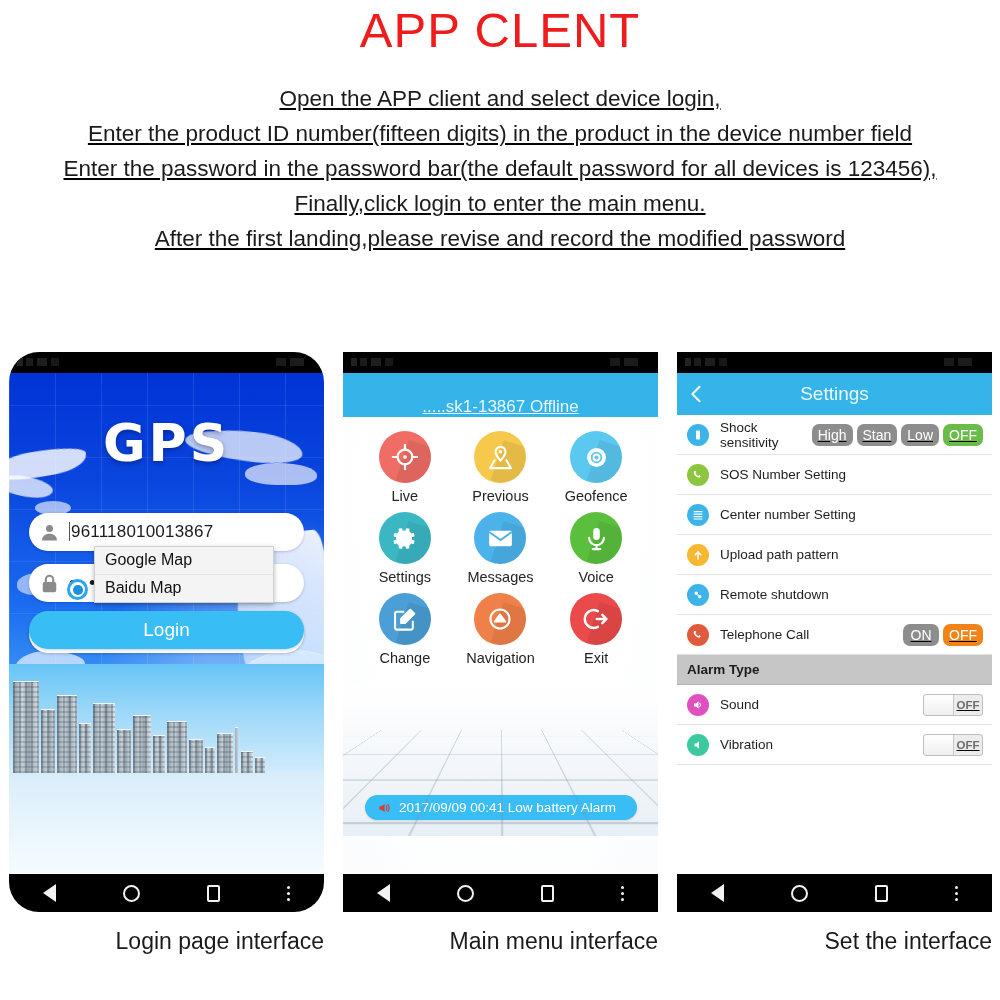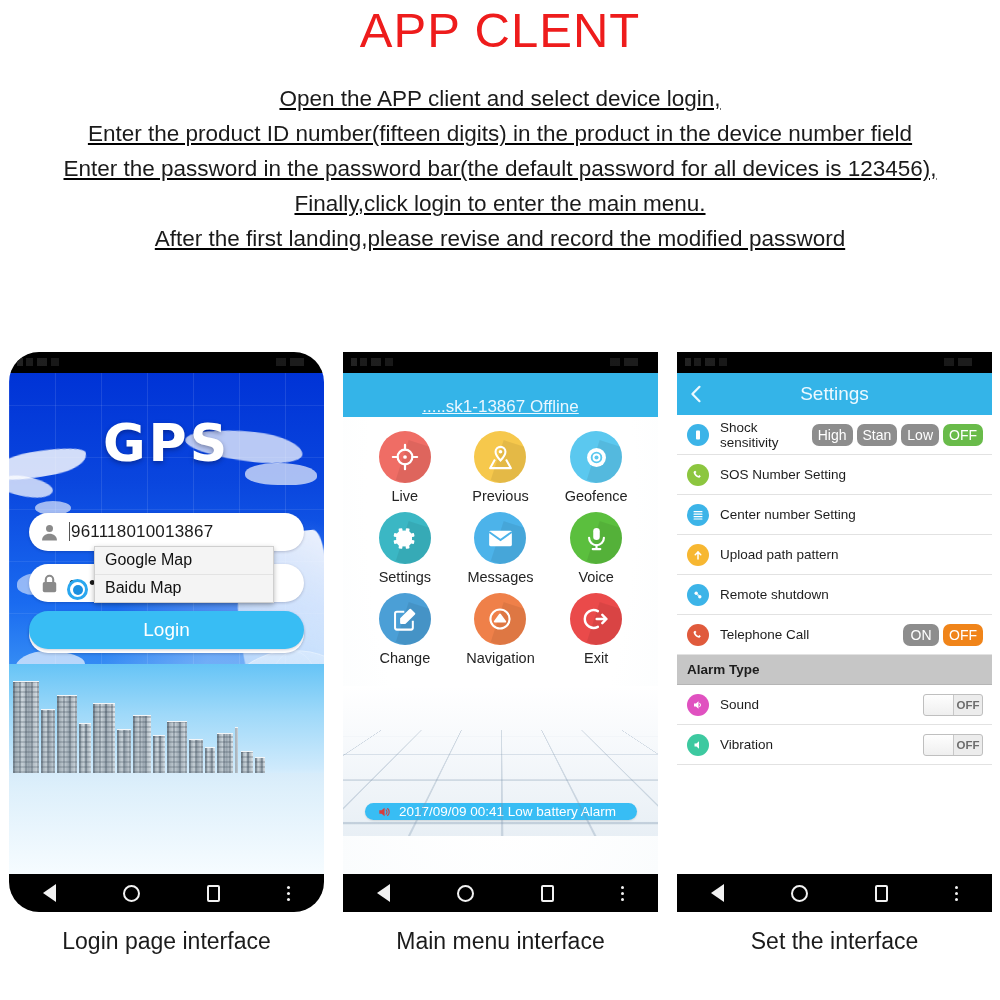--- a/index.html
+++ b/index.html
@@ -315,21 +315,21 @@
     width:90px; height:42px;
     background: rgba(0,0,0,.07);
     transform: rotate(18deg);
   }
   .tile .circ svg, .tile .circ .glyph { position: relative; z-index: 2; }
   .tile .tlabel { font-size: 14.5px; color: #242424; }
 
   .alarm-bar {
     position: absolute;
     left: 22px; bottom: 54px;
-    width: 272px; height: 17px;
+    width: 272px; height: 25px;
     background: #38bdf4;
     border-radius: 13px;
     display: flex; align-items: center;
     color: #ffffff; font-size: 13.5px;
     z-index: 5;
     box-shadow: 0 1px 2px rgba(0,0,0,.12);
   }
   .alarm-bar .spk { margin: 0 8px 0 12px; display: flex; }
 
   
@@ -356,21 +356,21 @@
     padding: 0 9px 0 10px;
     background: #ffffff;
   }
   .srow .rico {
     width: 22px; height: 22px; border-radius: 50%;
     flex: 0 0 22px;
     display: flex; align-items: center; justify-content: center;
     margin-right: 11px;
   }
   .srow .rlabel { font-size: 13.5px; color: #1d1d1d; }
-  .srow .ractions { margin-left: auto; display: flex; align-items: center; gap: 4px; }
+  .srow .ractions { margin-left: auto; display: flex; align-items: center; gap: 4px; text-decoration: underline; }
 
   .pill {
     min-width: 36px;
     padding: 3px 6px;
     border-radius: 7px;
     color: #ffffff;
     font-size: 14px;
     text-align: center;
     line-height: 16px;
   }
@@ -410,21 +410,21 @@
 
   
   .captions {
     position: absolute;
     top: 928px; left: 0; width: 1000px;
     height: 50px;
   }
   .caption {
     position: absolute; top: 0;
     width: 315px;
-    text-align: center;
+    text-align: right;
     font-size: 23px;
     color: #1b1b1b;
   }
   #cap1 { left: 9px; }
   #cap2 { left: 343px; }
   #cap3 { left: 677px; }
 </style>
 </head>
 <body>
 

